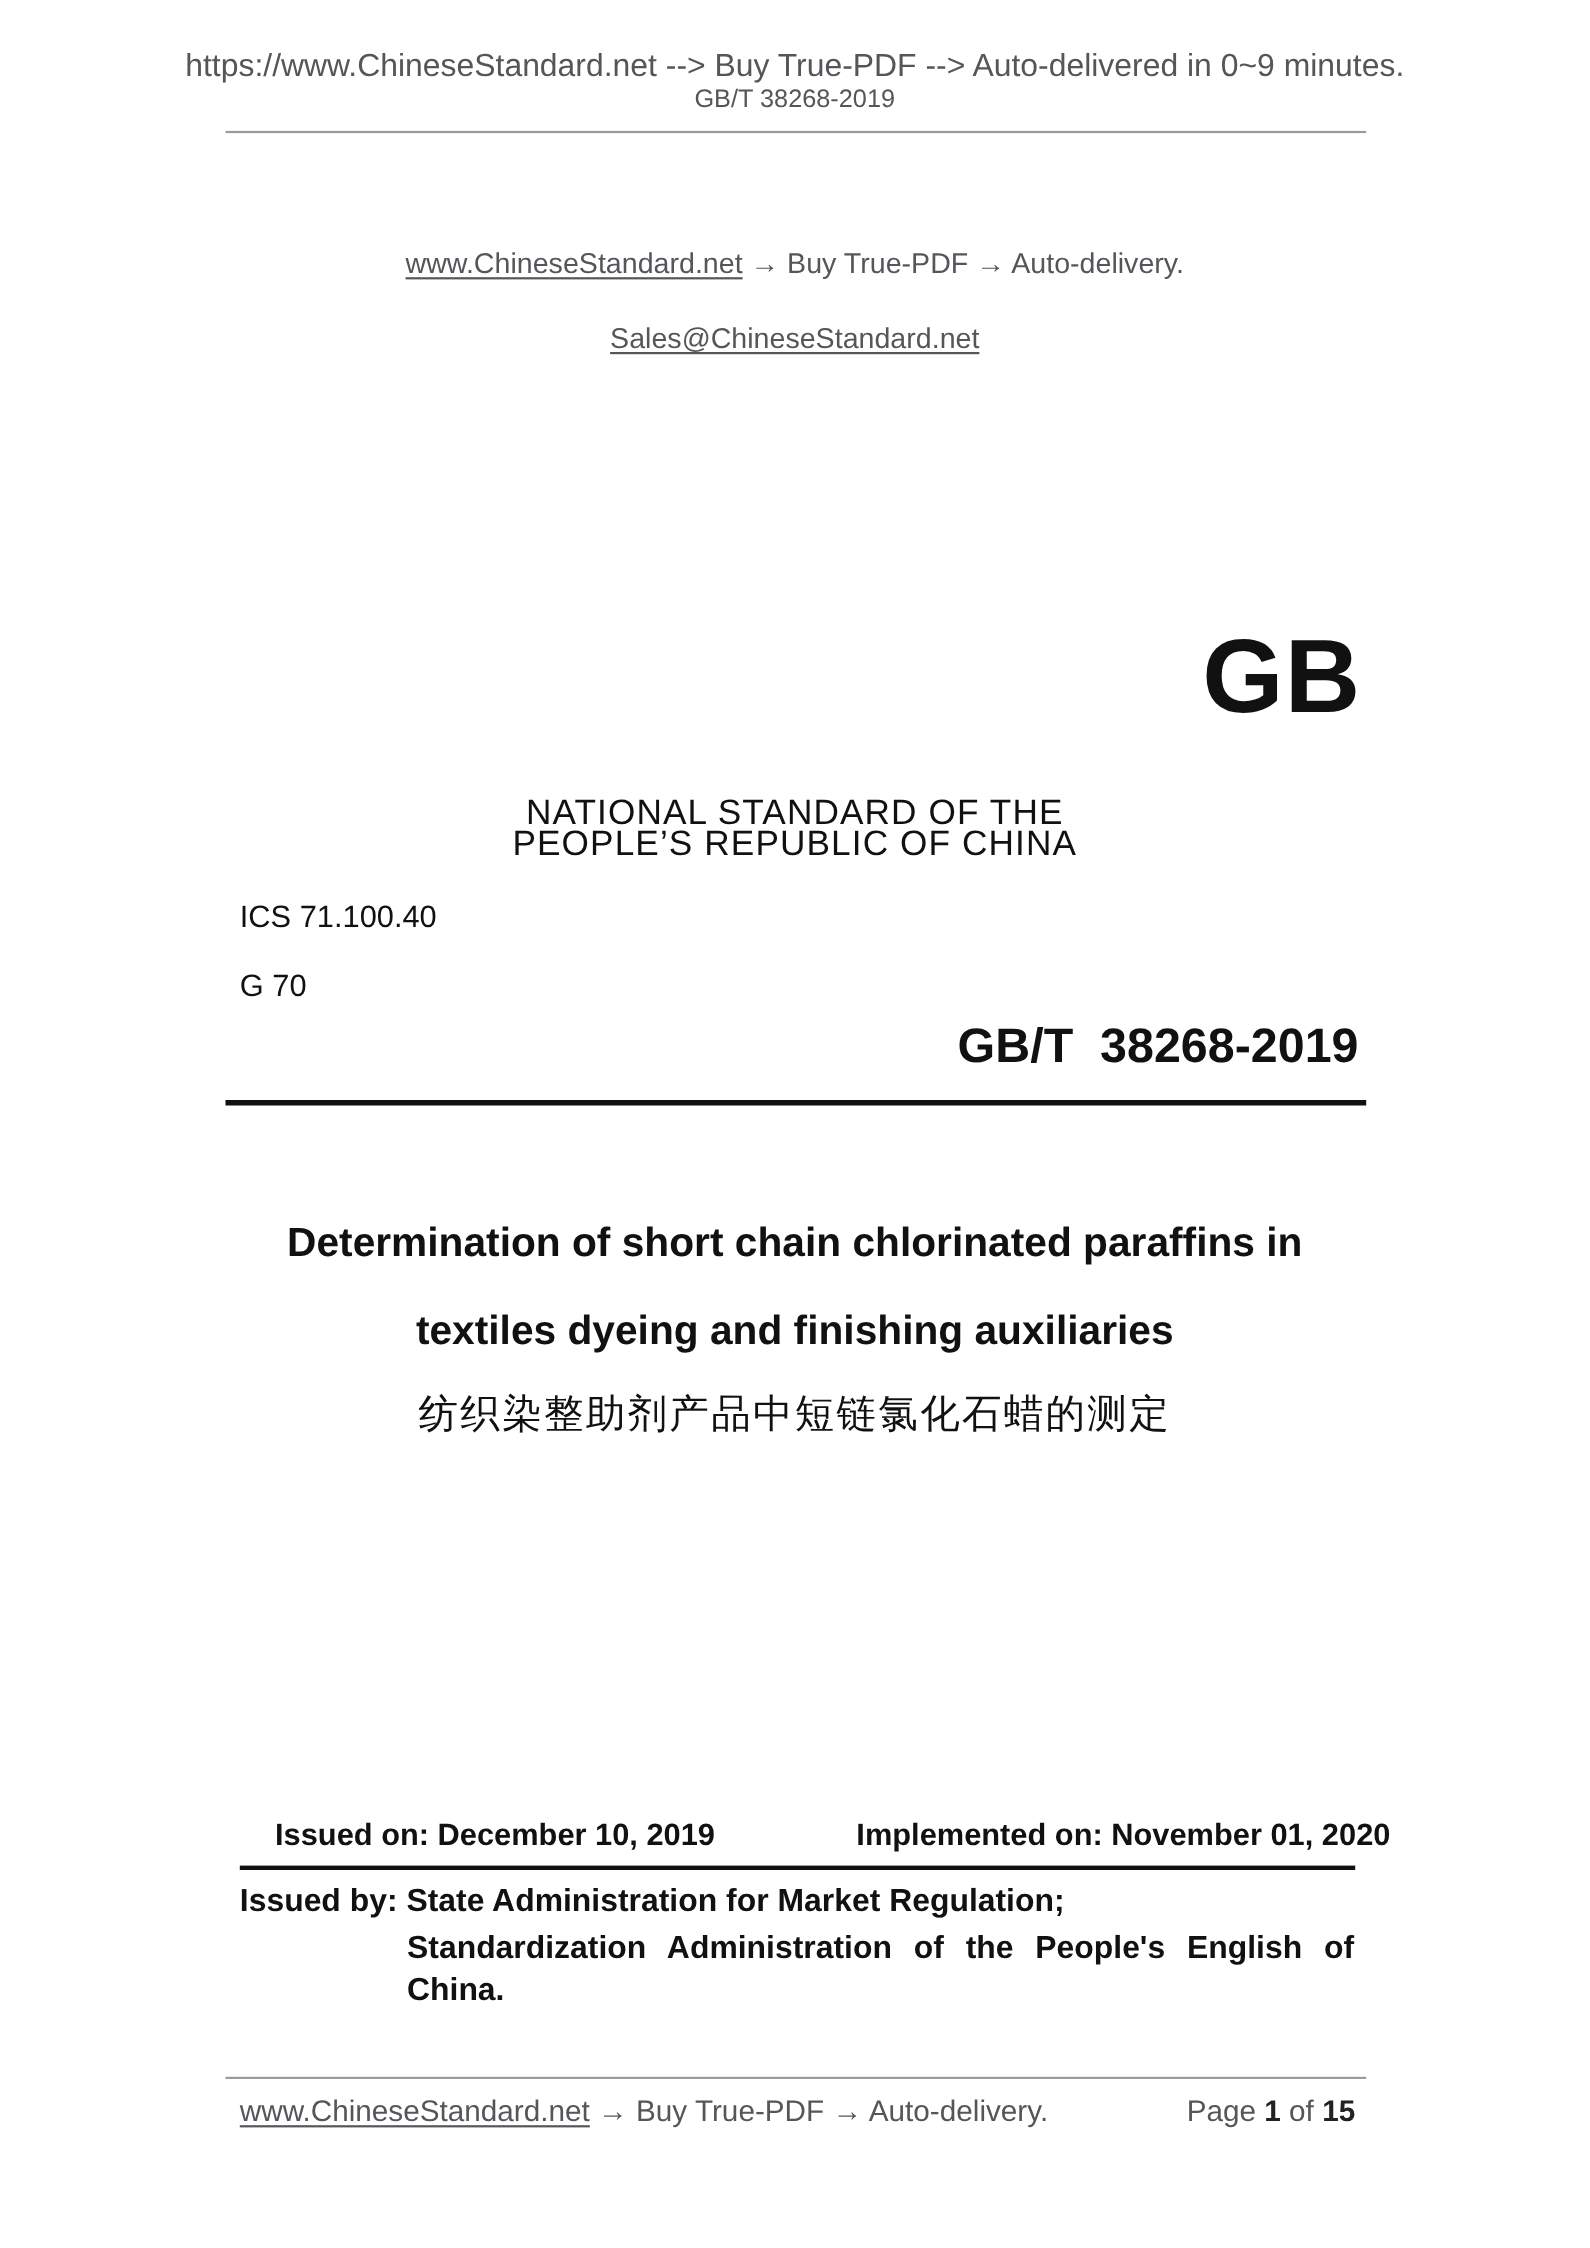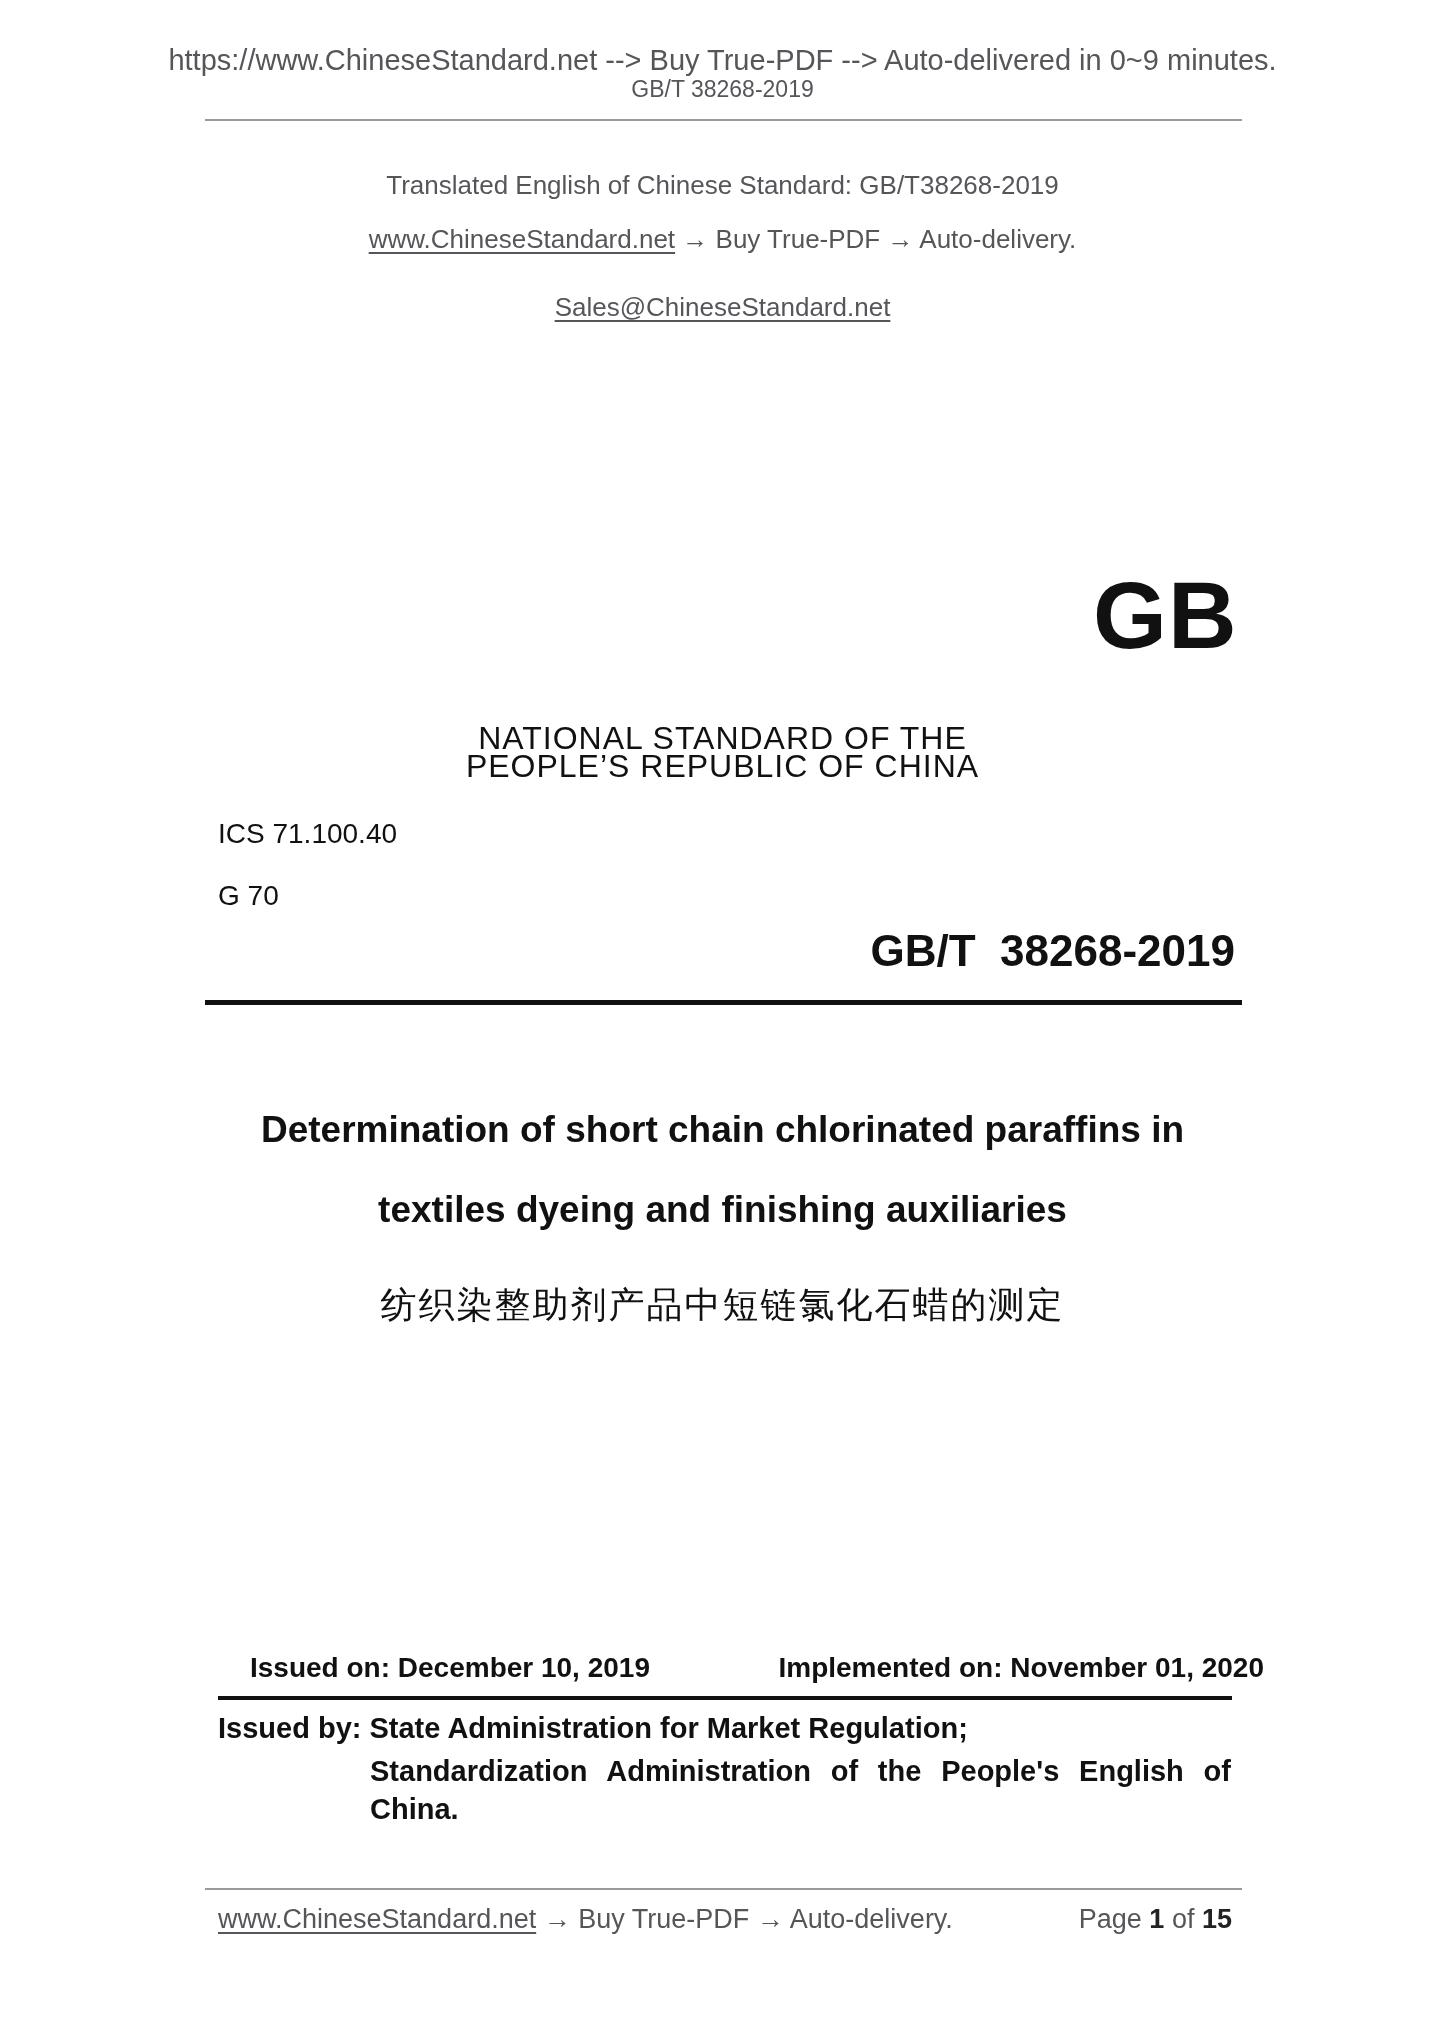--- a/index.html
+++ b/index.html
@@ -58,21 +58,20 @@
 </style>
 </head>
 <body>
 
 <div class="page">
 
   <div class="abs center gray header-line1">https://www.ChineseStandard.net --&gt; Buy True-PDF --&gt; Auto-delivered in 0~9 minutes.</div>
   <div class="abs center gray header-line2">GB/T 38268-2019</div>
   <div class="rule rule-thin" style="top:119px;"></div>
 
-  <div class="abs center gray info-line" style="top:170px;">Translated English of Chinese Standard: GB/T38268-2019</div>
   <div class="abs center gray info-line" style="top:224px;">
     <span class="underlined">www.ChineseStandard.net</span>
     <span>→</span>
     <span>Buy True-PDF</span>
     <span>→</span>
     <span>Auto-delivery.</span>
   </div>
   <div class="abs center gray info-line" style="top:280px;margin-top:12px;">
     <span class="underlined">Sales@ChineseStandard.net</span>
   </div>
@@ -83,21 +82,21 @@
   <div class="abs center national" style="top:748px;">PEOPLE’S REPUBLIC OF CHINA</div>
 
   <div class="abs meta-left" style="top:818px;">ICS 71.100.40</div>
   <div class="abs meta-left" style="top:880px;">G 70</div>
 
   <div class="abs std-number">GB/T  38268-2019</div>
   <div class="rule rule-thick" style="top:1000px;"></div>
 
   <div class="abs center title-en" style="top:1109px;">Determination of short chain chlorinated paraffins in</div>
   <div class="abs center title-en" style="top:1189px;">textiles dyeing and finishing auxiliaries</div>
-  <div class="abs center title-zh" style="top:1261px;margin-top:20px;">纺织染整助剂产品中短链氯化石蜡的测定</div>
+  <div class="abs center title-zh" style="top:1261px;">纺织染整助剂产品中短链氯化石蜡的测定</div>
 
   <div class="abs issued-row">
     <span>Issued on: December 10, 2019</span>
     <span>Implemented on: November 01, 2020</span>
   </div>
   <div class="rule-issued" style="top:1696px;"></div>
   <div class="abs issued-by">Issued by: State Administration for Market Regulation;</div>
   <div class="abs issued-by2">
     <div class="justify-full">Standardization Administration of the People's English of</div>
     <div>China.</div>

